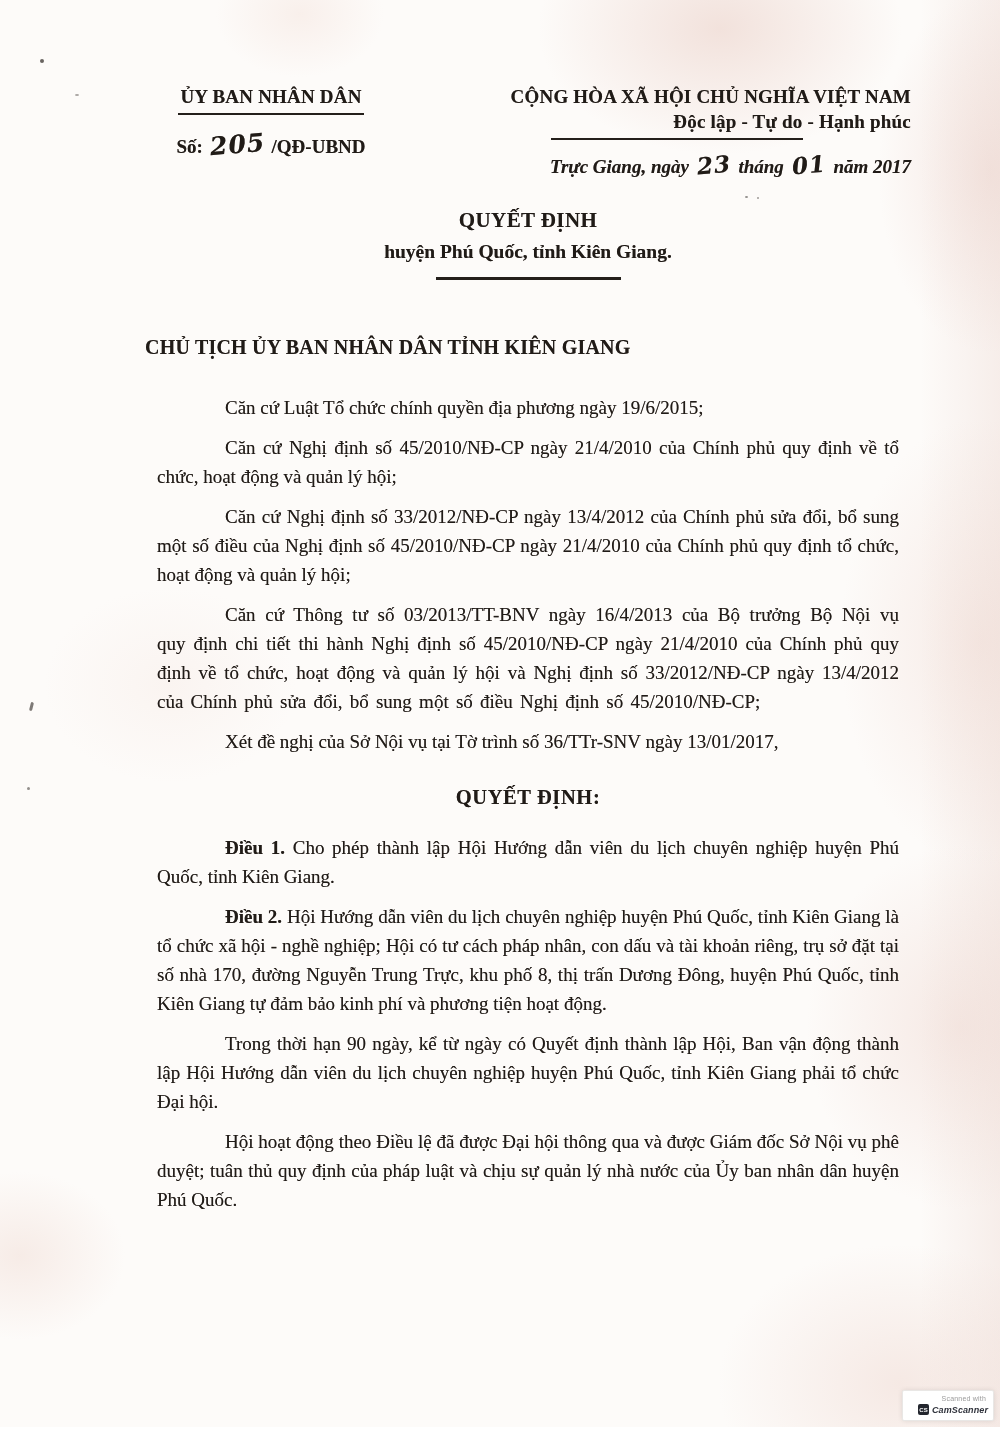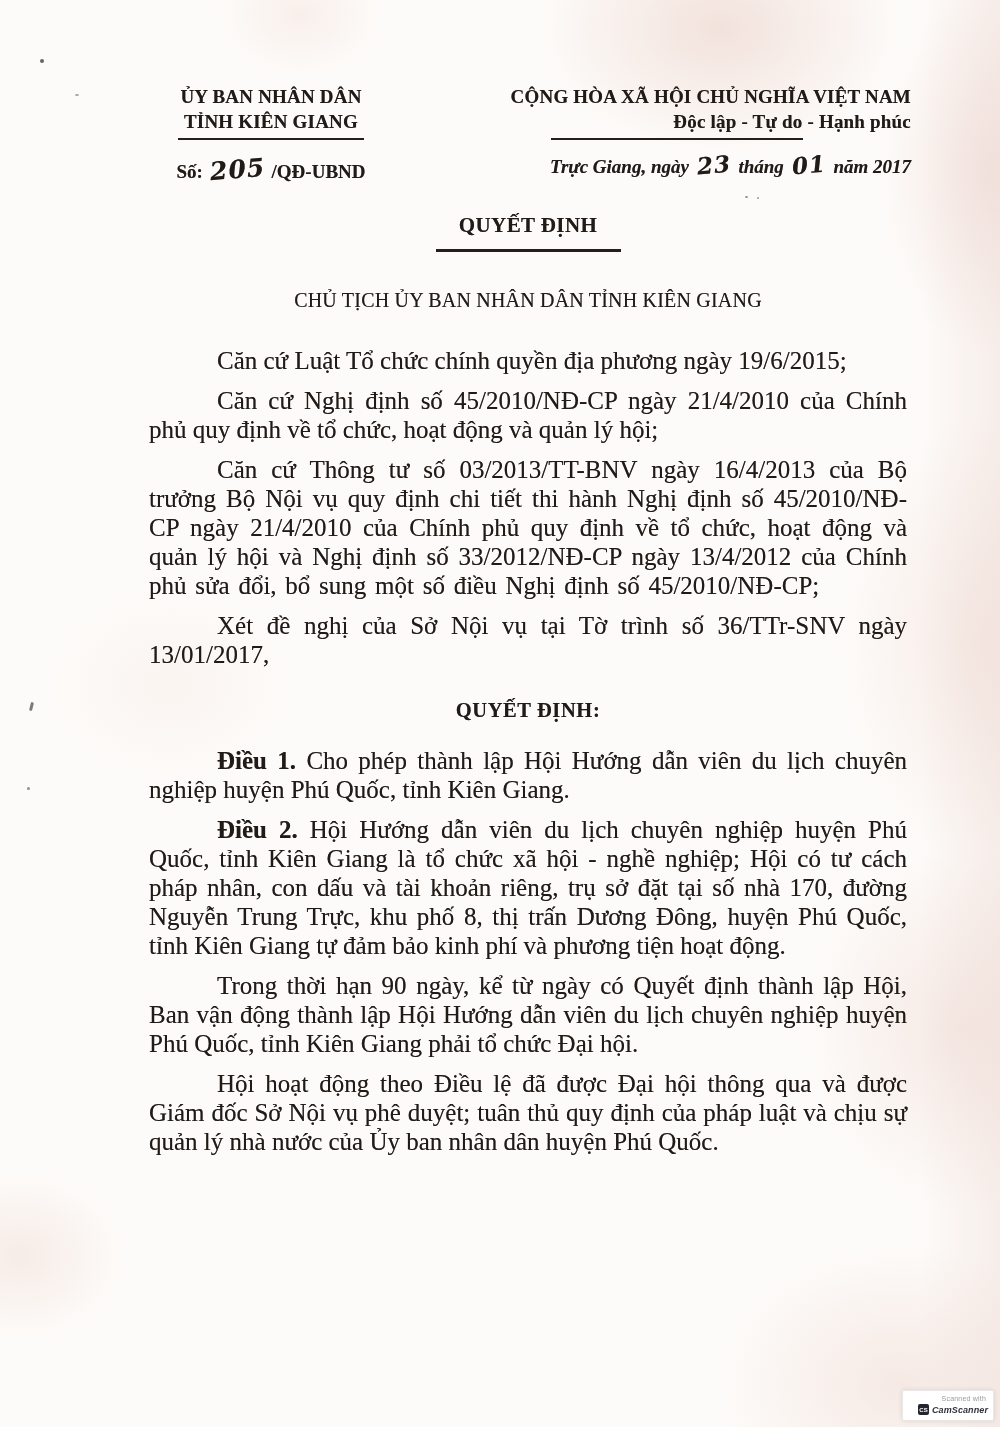--- a/index.html
+++ b/index.html
@@ -37,24 +37,24 @@
   .hand{font-family:"DejaVu Serif",serif;font-style:italic;font-weight:bold;
         display:inline-block;transform:rotate(-5deg);letter-spacing:1px;line-height:1;}
   .hand-num{font-size:25px;margin:0 2px;}
   .hand-date{font-size:23px;margin:0 3px;}
 
   
   .doc-title{margin-top:30px;text-align:center;font-weight:bold;}
   .title-main{font-size:21px;letter-spacing:0.4px;}
   .title-sub{font-size:19.5px;line-height:28px;margin-top:5px;}
   .title-rule{width:185px;height:3px;background:#241f1b;margin:11px auto 0;}
-  .authority{margin-top:37px;text-align:center;font-weight:normal;font-size:20px;letter-spacing:0.2px;}
+  .authority{margin-top:56px;font-weight:bold;font-size:20px;letter-spacing:0.2px;}
 
   
-  .para{font-size:25px;line-height:29px;text-align:justify;text-indent:68px;margin:11px 4px;}
+  .para{font-size:19px;line-height:29px;text-align:justify;text-indent:68px;margin:11px 12px;}
   .preamble-start{margin-top:34px;}
   .loose{word-spacing:2.5px;}
   .decision-heading{text-align:center;font-weight:bold;font-size:20.5px;letter-spacing:0.6px;margin:30px 0 24px;}
   .article-label{font-weight:bold;}
 
   
   .speck{position:absolute;background:#2a241f;border-radius:50%;}
   .speck-1{left:40px;top:59px;width:4px;height:4px;opacity:.7;}
   .speck-2{left:30px;top:702px;width:3px;height:9px;border-radius:2px;transform:rotate(14deg);opacity:.6;}
   .speck-3{left:27px;top:787px;width:3px;height:3px;opacity:.5;}
@@ -83,21 +83,20 @@
   <span class="speck speck-3"></span>
   <span class="speck speck-4"></span>
   <span class="speck speck-5"></span>
   <span class="speck speck-6"></span>
 
   <div class="content">
 
     <div class="doc-header">
       <div class="hdr-left">
         <div class="org-line">ỦY BAN NHÂN DÂN</div>
-        <div class="org-line">TỈNH KIÊN GIANG</div>
         <div class="hdr-rule rule-left"></div>
         <div class="doc-number">
           <span>Số:</span>
           <span class="hand hand-num">205</span>
           <span>/QĐ-UBND</span>
         </div>
       </div>
       <div class="hdr-right">
         <div class="org-line">CỘNG HÒA XÃ HỘI CHỦ NGHĨA VIỆT NAM</div>
         <div class="org-line">Độc lập - Tự do - Hạnh phúc</div>
@@ -107,27 +106,29 @@
           <span class="hand hand-date">23</span>
           <span>tháng</span>
           <span class="hand hand-date">01</span>
           <span>năm 2017</span>
         </div>
       </div>
     </div>
 
     <div class="doc-title">
       <div class="title-main">QUYẾT ĐỊNH</div>
+      <div class="title-sub">huyện Phú Quốc, tỉnh Kiên Giang.</div>
       <div class="title-rule"></div>
     </div>
 
     <div class="authority">CHỦ TỊCH ỦY BAN NHÂN DÂN TỈNH KIÊN GIANG</div>
 
     <p class="para preamble-start">Căn cứ Luật Tổ chức chính quyền địa phương ngày 19/6/2015;</p>
     <p class="para">Căn cứ Nghị định số 45/2010/NĐ-CP ngày 21/4/2010 của Chính phủ quy định về tổ chức, hoạt động và quản lý hội;</p>
+    <p class="para">Căn cứ Nghị định số 33/2012/NĐ-CP ngày 13/4/2012 của Chính phủ sửa đổi, bổ sung một số điều của Nghị định số 45/2010/NĐ-CP ngày 21/4/2010 của Chính phủ quy định tổ chức, hoạt động và quản lý hội;</p>
     <p class="para loose">Căn cứ Thông tư số 03/2013/TT-BNV ngày 16/4/2013 của Bộ trưởng Bộ Nội vụ quy định chi tiết thi hành Nghị định số 45/2010/NĐ-CP ngày 21/4/2010 của Chính phủ quy định về tổ chức, hoạt động và quản lý hội và Nghị định số 33/2012/NĐ-CP ngày 13/4/2012 của Chính phủ sửa đổi, bổ sung một số điều Nghị định số 45/2010/NĐ-CP;</p>
     <p class="para">Xét đề nghị của Sở Nội vụ tại Tờ trình số 36/TTr-SNV ngày 13/01/2017,</p>
 
     <div class="decision-heading">QUYẾT ĐỊNH:</div>
 
     <p class="para">
       <span class="article-label">Điều 1.</span>
       <span>Cho phép thành lập Hội Hướng dẫn viên du lịch chuyên nghiệp huyện Phú Quốc, tỉnh Kiên Giang.</span>
     </p>
     <p class="para">

